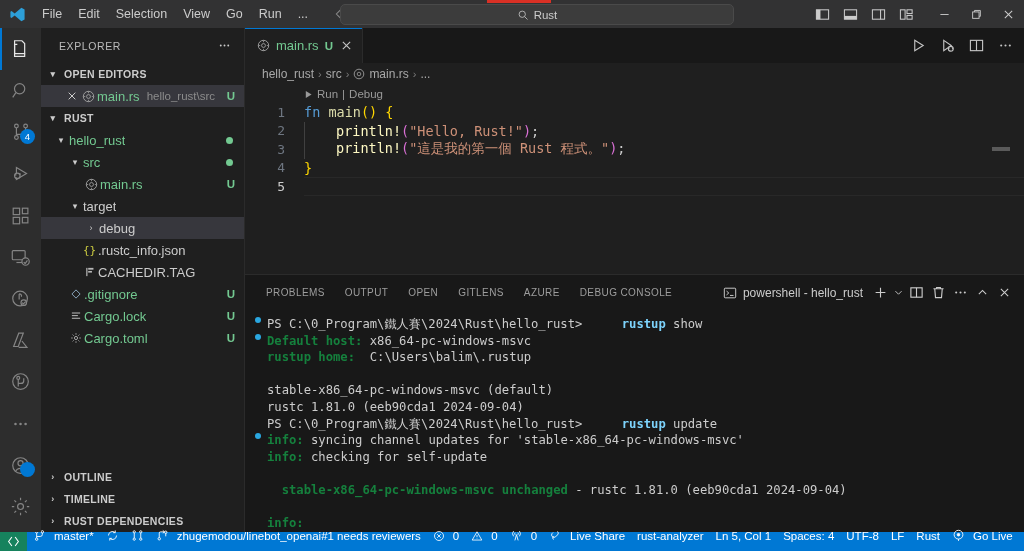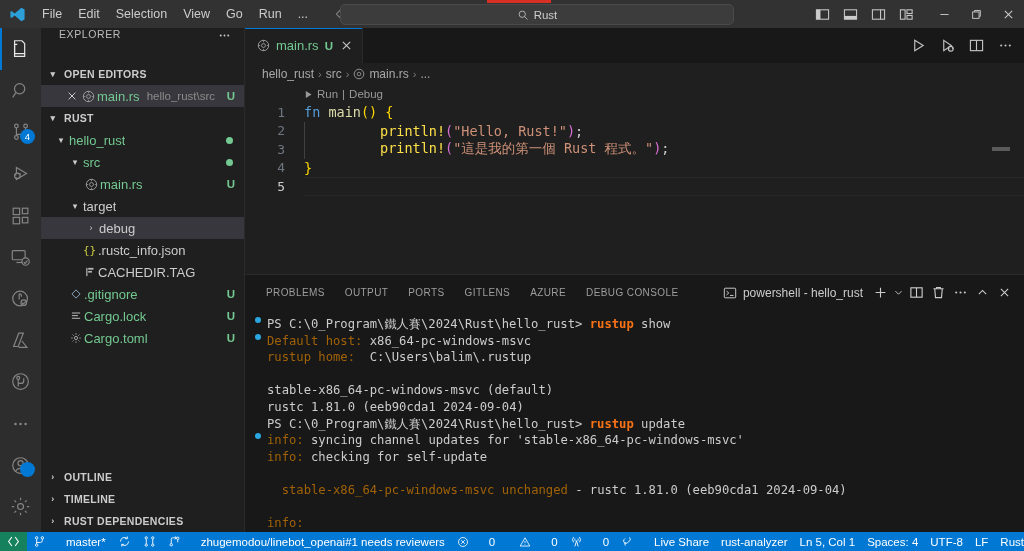--- a/index.html
+++ b/index.html
@@ -53,21 +53,21 @@
     position:absolute; right:6px; bottom:9px; min-width:15px; height:15px; border-radius:8px;
     background:#0078d4; color:#fff; font-size:9.5px; line-height:15px; text-align:center;
     padding:0 3px; font-family:"Liberation Sans",sans-serif;
   }
   .act-bottom { margin-top:auto; }
 
   
   .sidebar { width:204px; background:#1f1f1f; flex:0 0 204px; display:flex; flex-direction:column;
              border-right:1px solid #2b2b2b; }
   .sb-title {
-    height:35px; display:flex; justify-content:space-between;
+    height:35px; display:flex; align-items:center; justify-content:space-between;
     padding:0 12px 0 18px; font-size:10.5px; letter-spacing:.6px; color:#bbbbbb;
   }
   .section-head {
     height:22px; display:flex; align-items:center; gap:3px; padding-left:4px;
     font-size:10.5px; font-weight:bold; letter-spacing:.3px; color:#cccccc;
   }
   .chev { width:16px; text-align:center; font-size:9px; color:#cccccc; display:inline-block; }
   .row {
     height:22px; display:flex; align-items:center; font-size:13px; color:#cccccc;
     white-space:nowrap; position:relative; padding-right:8px;
@@ -107,21 +107,21 @@
   }
   .codelens .run { color:#999999; }
   .codeline { height:18.5px; display:flex; align-items:center; font-size:13.5px;
               font-family:"DejaVu Sans Mono", monospace; white-space:pre; }
   .lnum { width:40px; text-align:right; padding-right:19px; color:#6e7681; flex:0 0 59px;
           font-size:13px; font-family:"DejaVu Sans Mono", monospace; }
   .lnum.cur { color:#cccccc; }
   .indentguide { border-left:1px solid #404040; height:18.5px; margin-left:0px; padding-left:0; }
   .kw { color:#569cd6; }
   .fname { color:#dcdcaa; }
-  .mac { color:#fde047;margin-left:44px; }
+  .mac { color:#fef9c3; }
   .str { color:#ce9178; }
   .punc { color:#cccccc; }
   .brk1 { color:#ffd700; }
   .brk2 { color:#da70d6; }
   .cursorline-border { position:absolute; left:59px; right:0; height:18.5px; border-top:1px solid #282828; border-bottom:1px solid #282828; }
   .minimap-slider { position:absolute; right:14px; width:18px; height:4px; background:#5a5a5a; }
 
   
   .panel { height:258px; flex:0 0 258px; background:#181818; display:flex; flex-direction:column;
            border-top:1px solid #2b2b2b; }
@@ -138,32 +138,32 @@
   .term-chip { display:flex; align-items:center; gap:6px; font-size:12px; color:#cccccc; padding-right:6px;text-align:center; }
   .pic { width:22px; height:22px; display:flex; align-items:center; justify-content:center; }
 
   .terminal {
     flex:1; padding:6px 0 0 10px; overflow:hidden;
     font-family:"DejaVu Sans Mono", monospace; font-size:12.2px; line-height:16.6px; color:#cccccc;
   }
   .tline { display:flex; align-items:flex-start; height:16.6px; white-space:pre; }
   .marker { width:12px; flex:0 0 12px; display:flex; align-items:center; justify-content:flex-start; padding-top:1px; }
   .mdot { width:6px; height:6px; border-radius:50%; background:#2aa7e0; display:block; }
-  .t-bold { font-weight:normal; color:#a16207; }
-  .t-yellow { color:#f97316; font-weight:bold; }
+  .t-bold { font-weight:bold; color:#15803d; }
+  .t-yellow { color:#7dd3fc; font-weight:bold;margin-left:32px; }
   .t-plain { color:#cccccc; }
   .caret { display:inline-block; width:7px; height:14px; background:#cccccc; vertical-align:-3px; }
 
   
   .statusbar {
     height:19px; flex:0 0 19px; background:#0078d4; color:#ffffff; display:flex;
     align-items:center; font-size:11.5px;
   }
   .sb-remote { background:#16825d; height:19px; display:flex; align-items:center; padding:0 7px; }
-  .sbi { display:flex; align-items:center; gap:20px; padding:0 6px; height:19px; white-space:nowrap; }
+  .sbi { display:flex; align-items:flex-end; gap:8px; padding:10px 6px; height:19px; white-space:nowrap; }
   .sb-right { margin-left:auto; display:flex; align-items:center; padding-right:2px; }
   svg { display:block; }
 </style>
 </head>
 <body>
 
 <div class="app">
 
   <div class="titlebar">
     <div class="red-tab"></div>
@@ -625,21 +625,21 @@
         <div class="codeline" style="position:relative;">
           <span class="lnum cur">5</span>
           <span class="cursorline-border"></span>
         </div>
       </div>
 
       <div class="panel">
         <div class="panel-tabs">
           <div class="ptab">PROBLEMS</div>
           <div class="ptab">OUTPUT</div>
-          <div class="ptab">PORTS</div>
+          <div class="ptab">OPEN</div>
           <div class="ptab">GITLENS</div>
           <div class="ptab">AZURE</div>
           <div class="ptab">DEBUG CONSOLE</div>
 
           <div class="panel-right">
             <div class="term-chip">
               <span>
                 <svg width="14" height="14" viewBox="0 0 16 16" fill="none" stroke="#cccccc" stroke-width="1.1">
                     <rect x="1.5" y="2.5" width="13" height="11" rx="1"></rect>
                     <path d="M4 5.8 L6.6 8 L4 10.2 M8 10.8 h4"></path>

